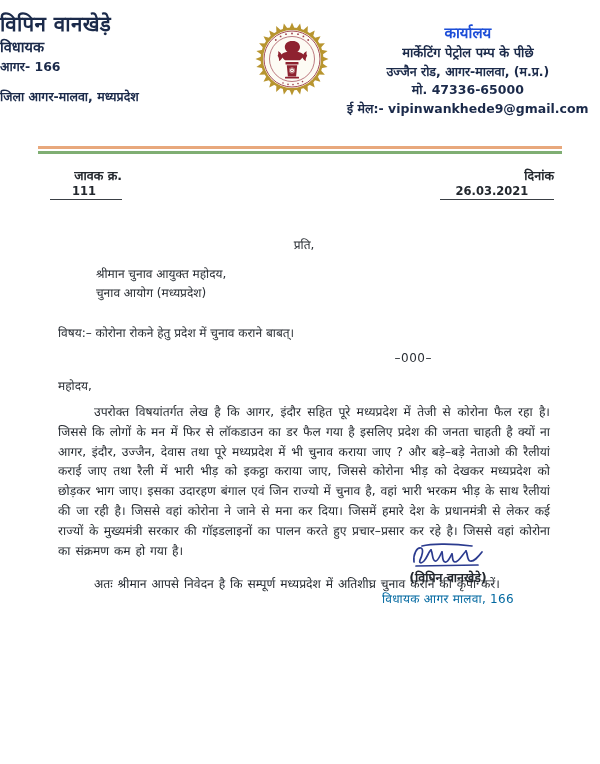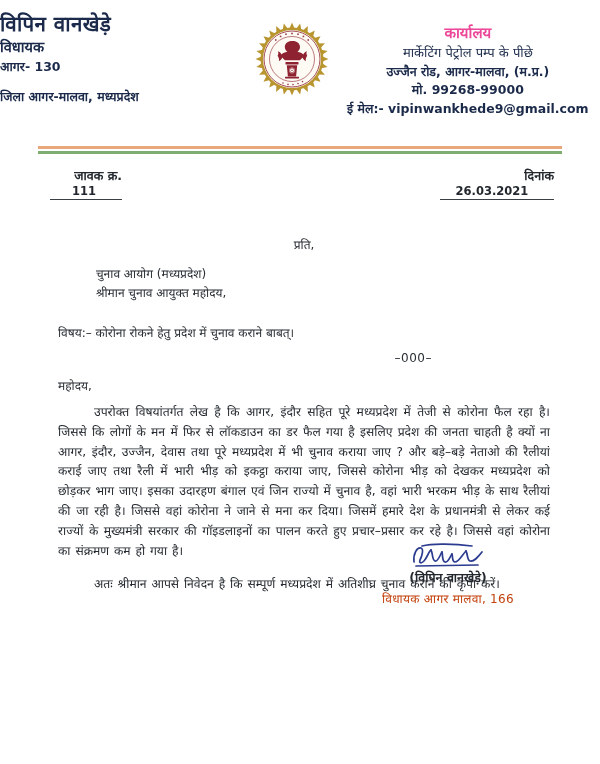--- a/index.html
+++ b/index.html
@@ -88,25 +88,25 @@
     width: 258px;
     padding-top: 24px;
     padding-right: 4px;
     text-align: center;
     line-height: 1.2;
   }
   .lh-office {
     font-family: "DejaVu Sans", sans-serif;
     font-weight: bold;
     font-size: 15px;
-    color: #ec4899;
+    color: #1d4ed8;
   }
   .lh-addr1 {
     font-family: "DejaVu Sans", sans-serif;
-    font-weight: normal;
+    font-weight: bold;
     font-size: 13px;
     color: #1b2a4a;
     margin-top: 3px;
     white-space: nowrap;
   }
   .lh-addr2 {
     font-family: "DejaVu Sans", sans-serif;
     font-weight: bold;
     font-size: 12.5px;
     color: #1b2a4a;
@@ -262,36 +262,36 @@
   .sig-name {
     font-family: "DejaVu Sans", sans-serif;
     font-weight: bold;
     font-size: 12.5px;
     color: #23282e;
     margin-top: -2px;
   }
   .sig-title {
     font-family: "DejaVu Sans", sans-serif;
     font-size: 12px;
-    color: #c2410c;
+    color: #0369a1;
     margin-top: 4px;
     letter-spacing: 0.3px;
   }
 </style>
 </head>
 <body>
 
 <div class="page">
 
   <div class="letterhead">
 
     <div class="lh-left">
       <div class="lh-name">विपिन वानखेड़े</div>
       <div class="lh-role">विधायक</div>
-      <div class="lh-const">आगर- 130</div>
+      <div class="lh-const">आगर- 166</div>
       <div class="lh-district">जिला आगर-मालवा, मध्यप्रदेश</div>
     </div>
 
     <div class="lh-emblem">
       <div class="seal">
         <svg width="74" height="74" viewBox="0 0 74 74" aria-hidden="true">
 
           <g fill="#b8952f">
             <circle cx="37" cy="37" r="36" fill="none"></circle>
             <g>
@@ -358,21 +358,21 @@
             <rect x="30" y="54.8" width="14" height="1.8" rx="0.5"></rect>
           </g>
         </svg>
       </div>
     </div>
 
     <div class="lh-right">
       <div class="lh-office">कार्यालय</div>
       <div class="lh-addr1">मार्केटिंग पेट्रोल पम्प के पीछे</div>
       <div class="lh-addr2">उज्जैन रोड, आगर-मालवा, (म.प्र.)</div>
-      <div class="lh-phone">मो. 99268-99000</div>
+      <div class="lh-phone">मो. 47336-65000</div>
       <div class="lh-email">ई मेल:- vipinwankhede9@gmail.com</div>
     </div>
 
   </div>
 
   <div class="tricolor">
     <div class="tri-saffron"></div>
     <div class="tri-white"></div>
     <div class="tri-green"></div>
   </div>
@@ -386,22 +386,22 @@
       <span class="field-label">दिनांक</span>
       <span class="field-value">26.03.2021</span>
     </div>
   </div>
 
   <div class="letter-body">
 
     <div class="salutation-to">प्रति,</div>
 
     <div class="addressee">
+      <div>श्रीमान चुनाव आयुक्त महोदय,</div>
       <div>चुनाव आयोग (मध्यप्रदेश)</div>
-      <div>श्रीमान चुनाव आयुक्त महोदय,</div>
     </div>
 
     <div class="subject">विषय:– कोरोना रोकने हेतु प्रदेश में चुनाव कराने बाबत्।</div>
 
     <div class="rule-000">–000–</div>
 
     <div class="salutation">महोदय,</div>
 
     <div class="para">उपरोक्त विषयांतर्गत लेख है कि आगर, इंदौर सहित पूरे मध्यप्रदेश में तेजी से कोरोना फैल रहा है। जिससे कि लोगों के मन में फिर से लॉकडाउन का डर फैल गया है इसलिए प्रदेश की जनता चाहती है क्यों ना आगर, इंदौर, उज्जैन, देवास तथा पूरे मध्यप्रदेश में भी चुनाव कराया जाए ? और बड़े–बड़े नेताओ की रैलीयां कराई जाए तथा रैली में भारी भीड़ को इकट्ठा कराया जाए, जिससे कोरोना भीड़ को देखकर मध्यप्रदेश को छोड़कर भाग जाए। इसका उदारहण बंगाल एवं जिन राज्यो में चुनाव है, वहां भारी भरकम भीड़ के साथ रैलीयां की जा रही है। जिससे वहां कोरोना ने जाने से मना कर दिया। जिसमें हमारे देश के प्रधानमंत्री से लेकर कई राज्यों के मुख्यमंत्री सरकार की गॉइडलाइनों का पालन करते हुए प्रचार–प्रसार कर रहे है। जिससे वहां कोरोना का संक्रमण कम हो गया है।</div>
 

